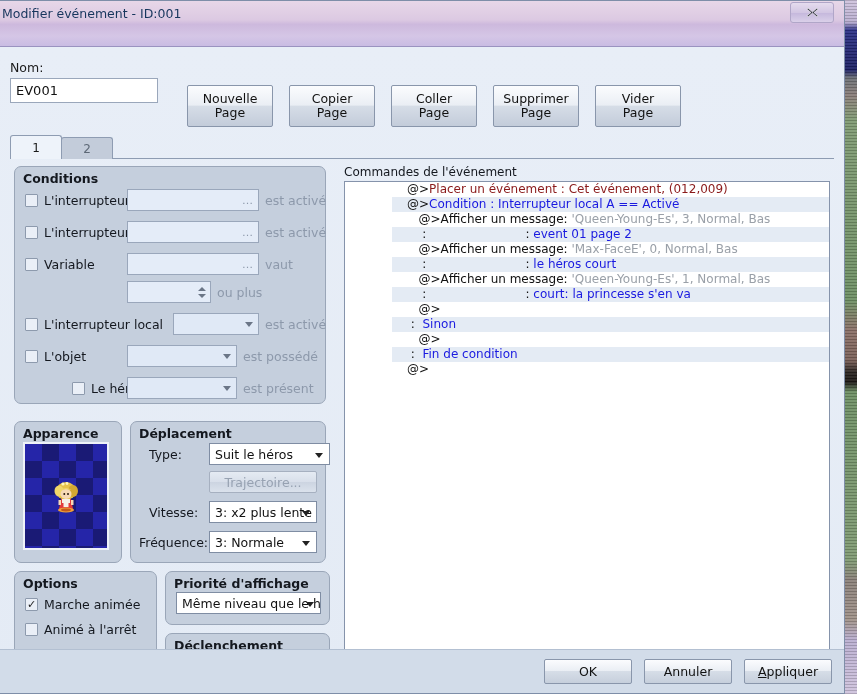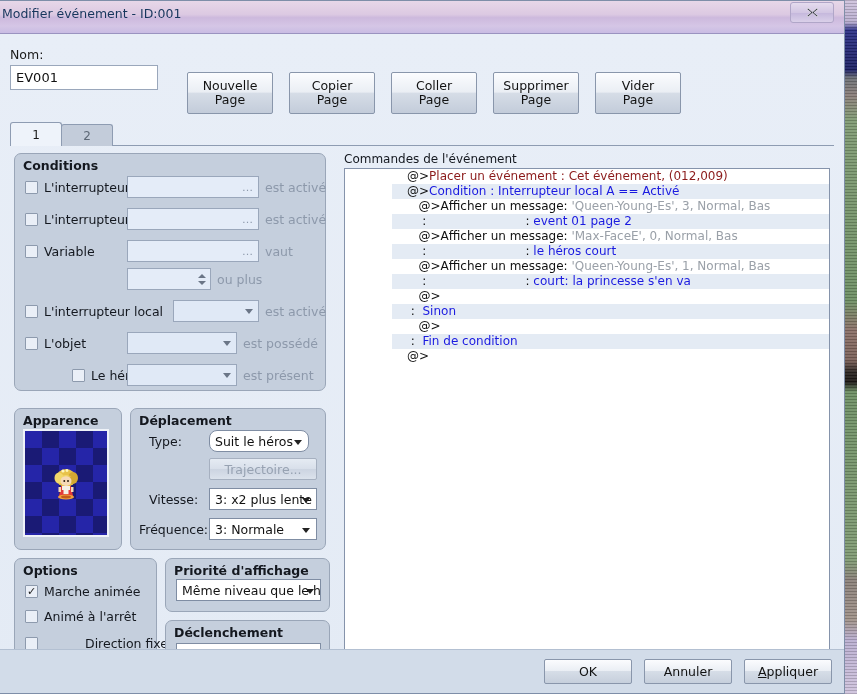--- a/index.html
+++ b/index.html
@@ -38,21 +38,21 @@
   #window {
     position: absolute; left: 0; top: 0; width: 845px; height: 694px;
     border: 1px solid #7e8ea8;
     border-left: none;
     background: #d6e0ee;
     display: flex; flex-direction: column;
   }
 
   
   #titlebar {
-    height: 33px; position: relative; flex: none;
+    height: 46px; position: relative; flex: none;
     background: linear-gradient(180deg, #e7d7e8 0%, #dcc9e2 42%, #cdb9dd 52%, #d5c6e6 78%, #c9bce3 100%);
     border-bottom: 1px solid #9a93c0;
     padding-left: 12px;
   }
   #title-text {
     position: absolute; left: 2px; top: 5px;
     font-size: 12.5px; color: #17365d;
     white-space: nowrap;
   }
   #close-button {
@@ -398,21 +398,21 @@
           <ellipse cx="15" cy="34" rx="8" ry="2.4" fill="#f0a03c"></ellipse>
           <ellipse cx="15" cy="34" rx="5" ry="1.4" fill="#c45a1a"></ellipse>
         </svg>
       </div>
     </div>
 
     <div class="group" id="grp-deplacement">
       <div class="group-title">Déplacement</div>
 
       <div class="dep-label" style="left:18px; top:25px;">Type:</div>
-      <div class="combo" style="left:78px; top:21px; width:100px;border-radius:8px;">
+      <div class="combo" style="left:78px; top:21px; width:121px;">
         <span>Suit le héros</span>
         <span class="arrow"></span>
       </div>
 
       <div class="btn-disabled" style="left:78px; top:49px; width:108px;">
         <span>Trajectoire...</span>
       </div>
 
       <div class="dep-label" style="left:18px; top:83px;">Vitesse:</div>
       <div class="combo" style="left:78px; top:79px; width:108px;">

